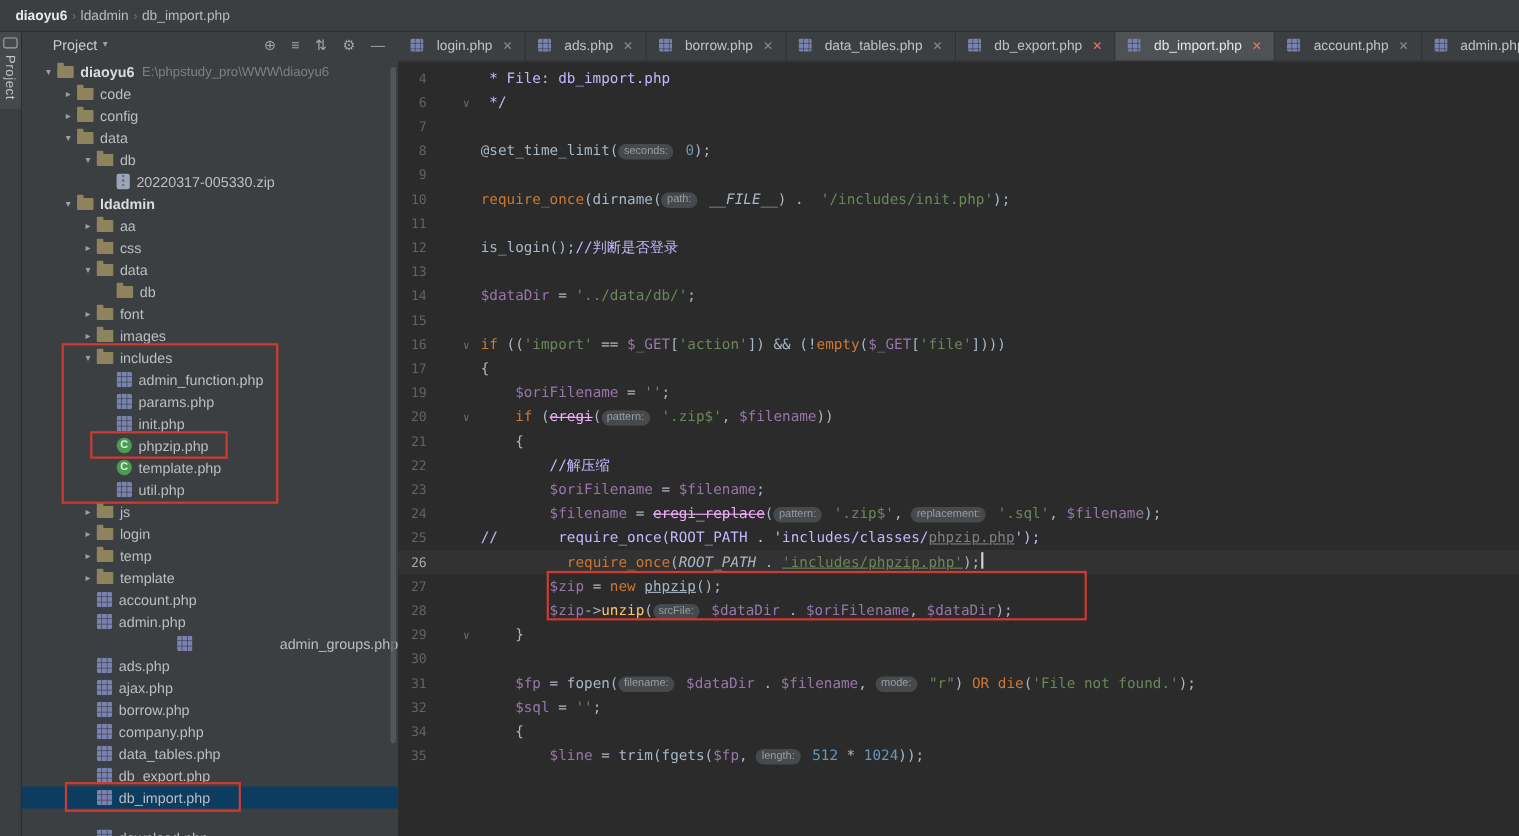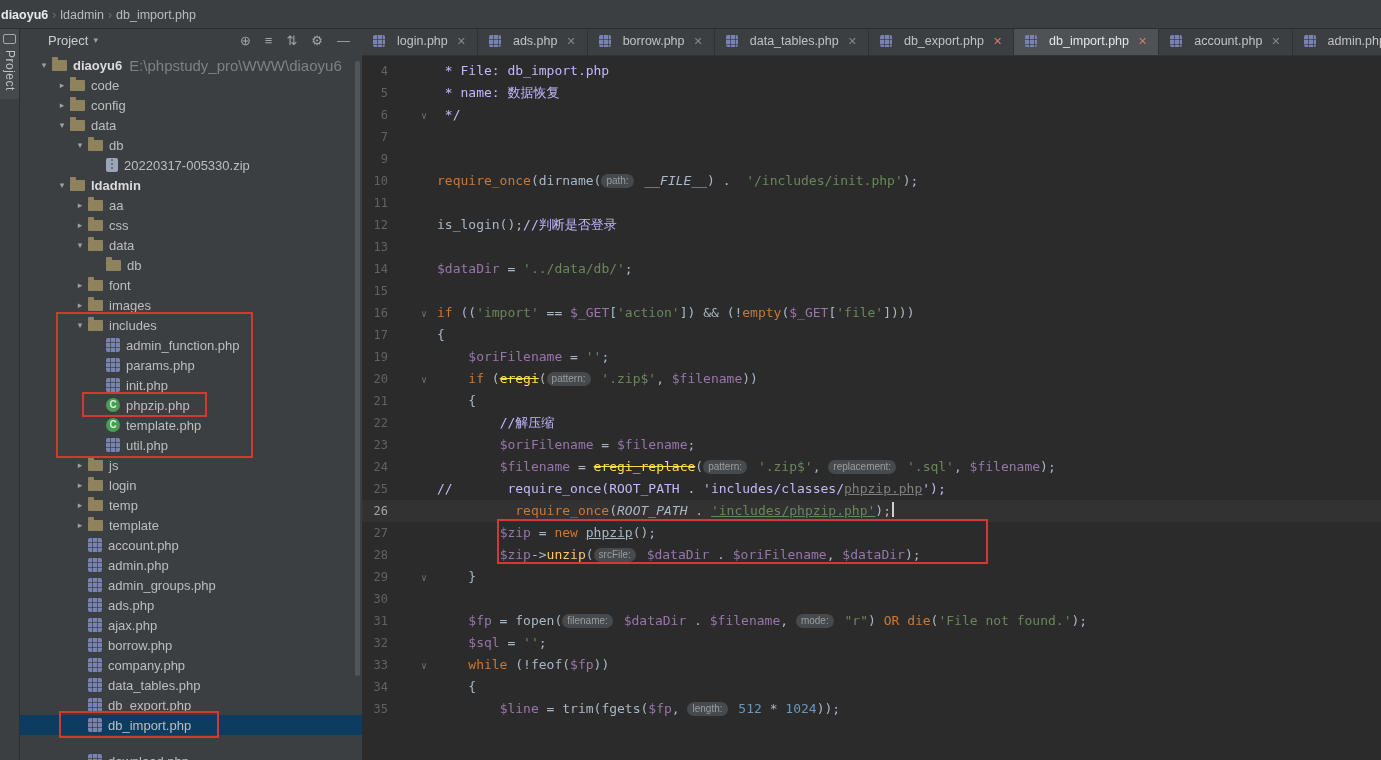--- a/index.html
+++ b/index.html
@@ -3,21 +3,21 @@
 <meta charset="utf-8">
 <style>
   html,body{margin:0;padding:0}
   body{
     width:1381px;height:760px;overflow:hidden;position:relative;
     background:#2b2b2b;font-family:"Liberation Sans",sans-serif;
     -webkit-font-smoothing:antialiased;
   }
   
   .topbar{position:absolute;left:0;top:0;width:1381px;height:29px;background:#3c3f41;
-    border-bottom:1px solid #2c2e30;display:flex;align-items:center;padding-left:1px;
+    border-bottom:1px solid #2c2e30;display:flex;align-items:center;padding-left:14px;
     box-sizing:border-box;z-index:5}
   .crumb{color:#b9bcbe;font-size:12.5px;margin:0 4px;cursor:default}
   .crumb.first{color:#e8eaec;font-weight:bold;margin-left:0}
   .crumb-sep{color:#6e7275;font-size:12px}
 
   
   .stripe{position:absolute;left:0;top:27px;width:20px;height:733px;background:#3c3f41;
     border-right:1px solid #2c2e30;box-sizing:border-box;z-index:4}
   .stripe-btn{display:flex;flex-direction:column;align-items:center;padding-top:5px;
     padding-bottom:8px;gap:6px;background:#46494c;cursor:pointer}
@@ -34,21 +34,21 @@
   .picons{display:flex;gap:14px;align-items:center}
   .picon{color:#a2a6a9;font-size:13px;cursor:pointer;line-height:1}
   .ptree{position:absolute;left:0;top:26px;right:0;bottom:0;overflow:hidden;padding-top:2px}
   .trow{height:20px;display:flex;align-items:center;font-size:13px;color:#bcbec0;
     white-space:nowrap;cursor:pointer;box-sizing:border-box}
   .trow.sel{background:#0d3c61}
   .chev{width:16px;font-size:9px;color:#9da0a3;text-align:center;flex:none}
   .ticon{flex:none;margin-right:6px}
   .tlabel{}
   .tlabel.bold{font-weight:bold;color:#dadcde}
-  .tsuffix{color:#7d8185;margin-left:7px;font-size:15px}
+  .tsuffix{color:#7d8185;margin-left:7px;font-size:12px}
 
   
   .ic-folder{width:15px;height:11px;background:#8f835e;border-radius:1px;position:relative;margin-top:1px}
   .ic-folder::before{content:"";position:absolute;left:0;top:-3px;width:6px;height:3px;
     background:#8f835e;border-radius:1px 1px 0 0}
   .ic-php{width:14px;height:14px;border-radius:2px;background-color:#7883af;
     background-image:linear-gradient(rgba(43,43,43,.55) 1px,transparent 1px),
       linear-gradient(90deg,rgba(43,43,43,.55) 1px,transparent 1px);
     background-size:5px 5px;background-position:-1px -1px}
   .ic-class{width:14px;height:14px;border-radius:50%;background:#499c54;color:#d9efdb;
@@ -82,21 +82,21 @@
   .tk-pl{color:#a9b7c6}
   .tk-kw{color:#cc7832}
   .tk-str{color:#6a8759}
   .tk-stru{color:#6a8759;text-decoration:underline}
   .tk-var{color:#9876aa}
   .tk-com{color:#c4b5fd}
   .tk-comu{color:#808080;text-decoration:underline}
   .tk-num{color:#6897bb}
   .tk-fn{color:#ffc66b}
   .tk-cn{color:#a9b7c6;font-style:italic}
-  .tk-dfn{color:#fde047;text-decoration:line-through}
+  .tk-dfn{color:#f0abfc;text-decoration:line-through}
   .tk-plu{color:#a9b7c6;text-decoration:underline}
   .tk-hint{display:inline-block;background:#464a4d;color:#999da0;border-radius:7px;
     padding:0 5px;font-size:10px;line-height:14px;font-family:"Liberation Sans",sans-serif;
     vertical-align:1px;margin-right:3px}
   .caret-bar{display:inline-block;width:2px;height:15px;background:#ced1d3;
     vertical-align:-2px;margin-left:1px}
 
   
   .anno{position:absolute;border:2px solid #cf3a33;z-index:30;pointer-events:none;box-sizing:border-box}
   #a-includes{left:56px;top:312px;width:197px;height:146px}
@@ -257,21 +257,21 @@
       <div class="trow" style="padding-left: 52px;">
         <span class="chev"></span>
         <span class="ticon ic-php"></span>
         <span class="tlabel">account.php</span>
       </div>
       <div class="trow" style="padding-left: 52px;">
         <span class="chev"></span>
         <span class="ticon ic-php"></span>
         <span class="tlabel">admin.php</span>
       </div>
-      <div class="trow" style="padding-left: 52px;">
+      <div class="trow" style="padding-left: 52px; justify-content: space-between;">
         <span class="chev"></span>
         <span class="ticon ic-php"></span>
         <span class="tlabel">admin_groups.php</span>
       </div>
       <div class="trow" style="padding-left: 52px;">
         <span class="chev"></span>
         <span class="ticon ic-php"></span>
         <span class="tlabel">ads.php</span>
       </div>
       <div class="trow" style="padding-left: 52px;">
@@ -350,23 +350,23 @@
       <span class="tab-close">✕</span>
     </div>
     <div class="tab">
       <span class="ticon ic-php"></span>
       <span class="tab-label">admin.php</span>
     </div>
   </div>
 
 <div class="codearea">
     <div class="line"><span class="ln">4</span><span class="fold"></span><span class="code"><span class="tk-com"> * File: db_import.php</span></span></div>
-    <div class="line"><span class="ln">5</span><span class="fold"></span><span class="code"><span class="tk-com"> * name: 数据恢复</span></span></div>
     <div class="line"><span class="ln">6</span><span class="fold">∨</span><span class="code"><span class="tk-com"> */</span></span></div>
     <div class="line"><span class="ln">7</span><span class="fold"></span><span class="code"></span></div>
+    <div class="line"><span class="ln">8</span><span class="fold"></span><span class="code"><span class="tk-pl">@set_time_limit(</span><span class="tk-hint">seconds:</span><span class="tk-pl"> </span><span class="tk-num">0</span><span class="tk-pl">);</span></span></div>
     <div class="line"><span class="ln">9</span><span class="fold"></span><span class="code"></span></div>
     <div class="line"><span class="ln">10</span><span class="fold"></span><span class="code"><span class="tk-kw">require_once</span><span class="tk-pl">(dirname(</span><span class="tk-hint">path:</span><span class="tk-pl"> </span><span class="tk-cn">__FILE__</span><span class="tk-pl">) .  </span><span class="tk-str">'/includes/init.php'</span><span class="tk-pl">);</span></span></div>
     <div class="line"><span class="ln">11</span><span class="fold"></span><span class="code"></span></div>
     <div class="line"><span class="ln">12</span><span class="fold"></span><span class="code"><span class="tk-pl">is_login();</span><span class="tk-com">//判断是否登录</span></span></div>
     <div class="line"><span class="ln">13</span><span class="fold"></span><span class="code"></span></div>
     <div class="line"><span class="ln">14</span><span class="fold"></span><span class="code"><span class="tk-var">$dataDir</span><span class="tk-pl"> = </span><span class="tk-str">'../data/db/'</span><span class="tk-pl">;</span></span></div>
     <div class="line"><span class="ln">15</span><span class="fold"></span><span class="code"></span></div>
     <div class="line"><span class="ln">16</span><span class="fold">∨</span><span class="code"><span class="tk-kw">if</span><span class="tk-pl"> ((</span><span class="tk-str">'import'</span><span class="tk-pl"> == </span><span class="tk-var">$_GET</span><span class="tk-pl">[</span><span class="tk-str">'action'</span><span class="tk-pl">]) &amp;&amp; (!</span><span class="tk-kw">empty</span><span class="tk-pl">(</span><span class="tk-var">$_GET</span><span class="tk-pl">[</span><span class="tk-str">'file'</span><span class="tk-pl">])))</span></span></div>
     <div class="line"><span class="ln">17</span><span class="fold"></span><span class="code"><span class="tk-pl">{</span></span></div>
     <div class="line"><span class="ln">19</span><span class="fold"></span><span class="code"><span class="tk-pl">    </span><span class="tk-var">$oriFilename</span><span class="tk-pl"> = </span><span class="tk-str">''</span><span class="tk-pl">;</span></span></div>
@@ -376,21 +376,20 @@
     <div class="line"><span class="ln">23</span><span class="fold"></span><span class="code"><span class="tk-pl">        </span><span class="tk-var">$oriFilename</span><span class="tk-pl"> = </span><span class="tk-var">$filename</span><span class="tk-pl">;</span></span></div>
     <div class="line"><span class="ln">24</span><span class="fold"></span><span class="code"><span class="tk-pl">        </span><span class="tk-var">$filename</span><span class="tk-pl"> = </span><span class="tk-dfn">eregi_replace</span><span class="tk-pl">(</span><span class="tk-hint">pattern:</span><span class="tk-pl"> </span><span class="tk-str">'.zip$'</span><span class="tk-pl">, </span><span class="tk-hint">replacement:</span><span class="tk-pl"> </span><span class="tk-str">'.sql'</span><span class="tk-pl">, </span><span class="tk-var">$filename</span><span class="tk-pl">);</span></span></div>
     <div class="line"><span class="ln">25</span><span class="fold"></span><span class="code"><span class="tk-com">//       require_once(ROOT_PATH . 'includes/classes/</span><span class="tk-comu">phpzip.php</span><span class="tk-com">');</span></span></div>
     <div class="line cur"><span class="ln">26</span><span class="fold"></span><span class="code"><span class="tk-pl">          </span><span class="tk-kw">require_once</span><span class="tk-pl">(</span><span class="tk-cn">ROOT_PATH</span><span class="tk-pl"> . </span><span class="tk-stru">'includes/phpzip.php'</span><span class="tk-pl">);</span><span class="caret-bar"></span></span></div>
     <div class="line"><span class="ln">27</span><span class="fold"></span><span class="code"><span class="tk-pl">        </span><span class="tk-var">$zip</span><span class="tk-pl"> = </span><span class="tk-kw">new</span><span class="tk-pl"> </span><span class="tk-plu">phpzip</span><span class="tk-pl">();</span></span></div>
     <div class="line"><span class="ln">28</span><span class="fold"></span><span class="code"><span class="tk-pl">        </span><span class="tk-var">$zip</span><span class="tk-pl">-&gt;</span><span class="tk-fn">unzip</span><span class="tk-pl">(</span><span class="tk-hint">srcFile:</span><span class="tk-pl"> </span><span class="tk-var">$dataDir</span><span class="tk-pl"> . </span><span class="tk-var">$oriFilename</span><span class="tk-pl">, </span><span class="tk-var">$dataDir</span><span class="tk-pl">);</span></span></div>
     <div class="line"><span class="ln">29</span><span class="fold">∨</span><span class="code"><span class="tk-pl">    }</span></span></div>
     <div class="line"><span class="ln">30</span><span class="fold"></span><span class="code"></span></div>
     <div class="line"><span class="ln">31</span><span class="fold"></span><span class="code"><span class="tk-pl">    </span><span class="tk-var">$fp</span><span class="tk-pl"> = fopen(</span><span class="tk-hint">filename:</span><span class="tk-pl"> </span><span class="tk-var">$dataDir</span><span class="tk-pl"> . </span><span class="tk-var">$filename</span><span class="tk-pl">, </span><span class="tk-hint">mode:</span><span class="tk-pl"> </span><span class="tk-str">"r"</span><span class="tk-pl">) </span><span class="tk-kw">OR</span><span class="tk-pl"> </span><span class="tk-kw">die</span><span class="tk-pl">(</span><span class="tk-str">'File not found.'</span><span class="tk-pl">);</span></span></div>
     <div class="line"><span class="ln">32</span><span class="fold"></span><span class="code"><span class="tk-pl">    </span><span class="tk-var">$sql</span><span class="tk-pl"> = </span><span class="tk-str">''</span><span class="tk-pl">;</span></span></div>
-    <div class="line"><span class="ln">33</span><span class="fold">∨</span><span class="code"><span class="tk-pl">    </span><span class="tk-kw">while</span><span class="tk-pl"> (!feof(</span><span class="tk-var">$fp</span><span class="tk-pl">))</span></span></div>
     <div class="line"><span class="ln">34</span><span class="fold"></span><span class="code"><span class="tk-pl">    {</span></span></div>
     <div class="line"><span class="ln">35</span><span class="fold"></span><span class="code"><span class="tk-pl">        </span><span class="tk-var">$line</span><span class="tk-pl"> = trim(fgets(</span><span class="tk-var">$fp</span><span class="tk-pl">, </span><span class="tk-hint">length:</span><span class="tk-pl"> </span><span class="tk-num">512</span><span class="tk-pl"> * </span><span class="tk-num">1024</span><span class="tk-pl">));</span></span></div>
   </div>
 
 <div class="anno" id="a-includes"></div>
 <div class="anno" id="a-phpzip"></div>
 <div class="anno" id="a-dbimport"></div>
 <div class="anno" id="a-code"></div>
 
 </body></html>

